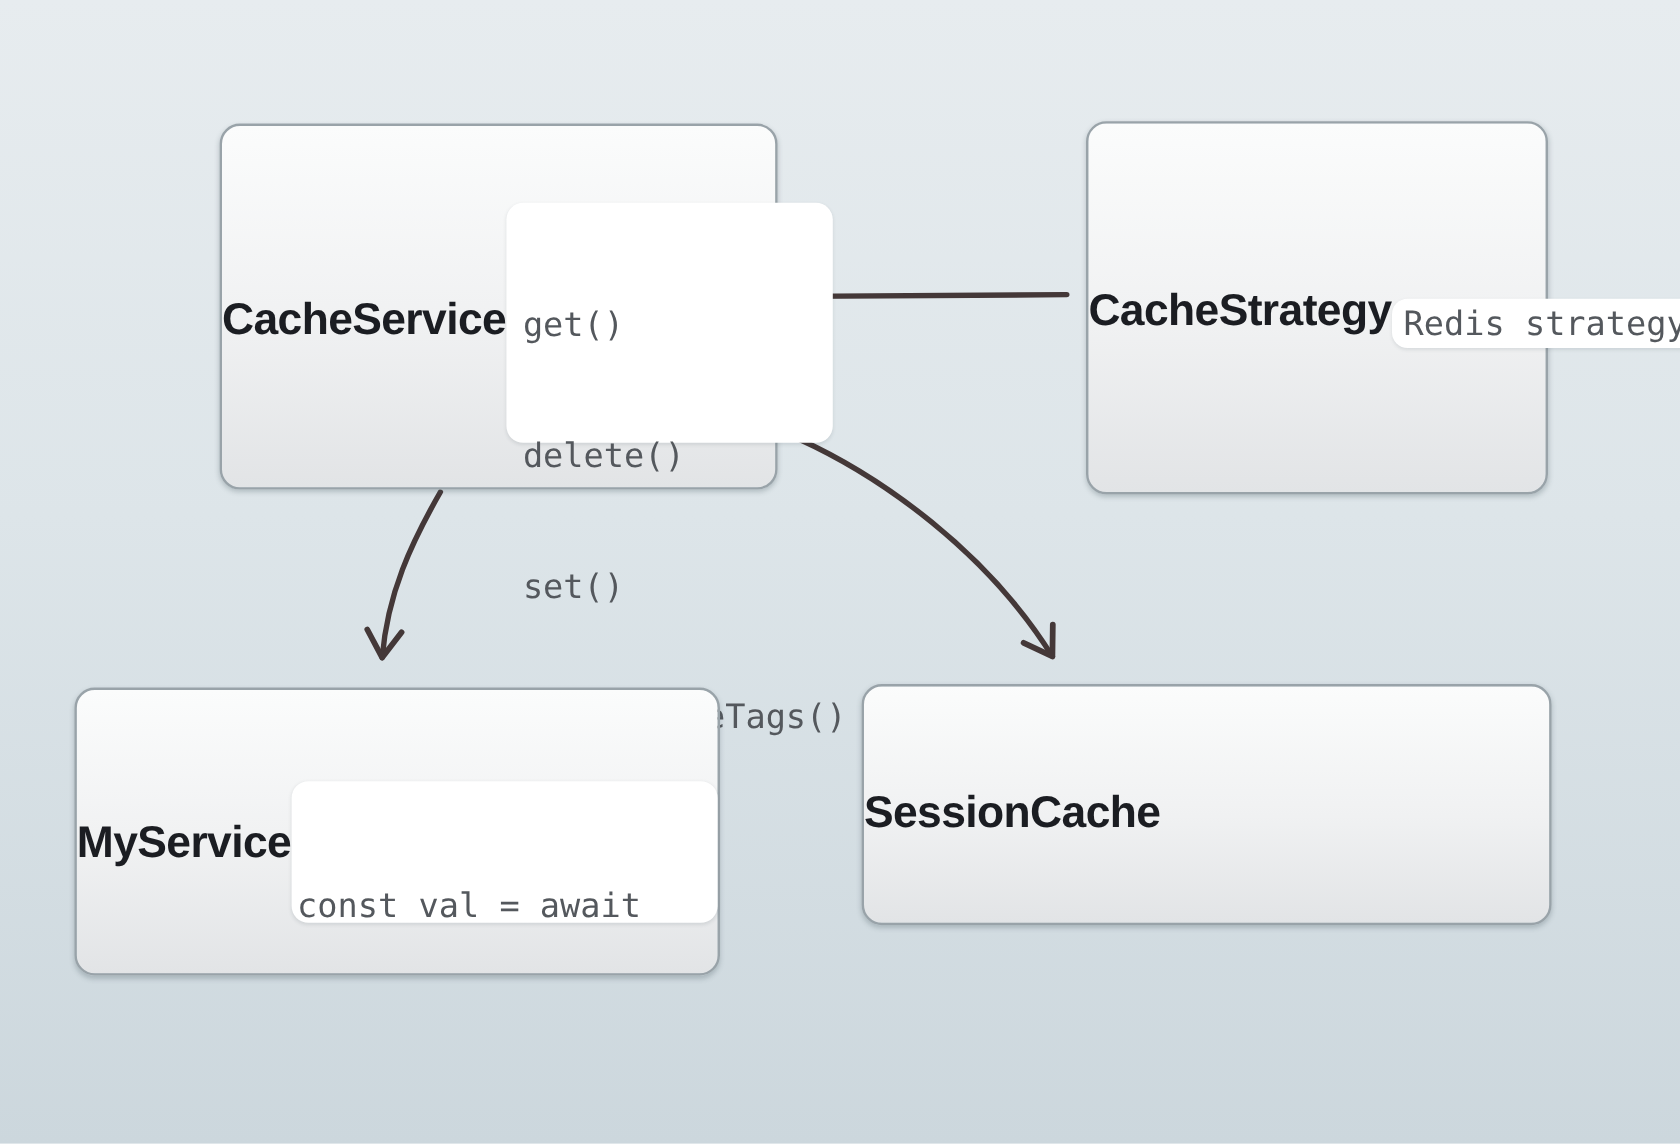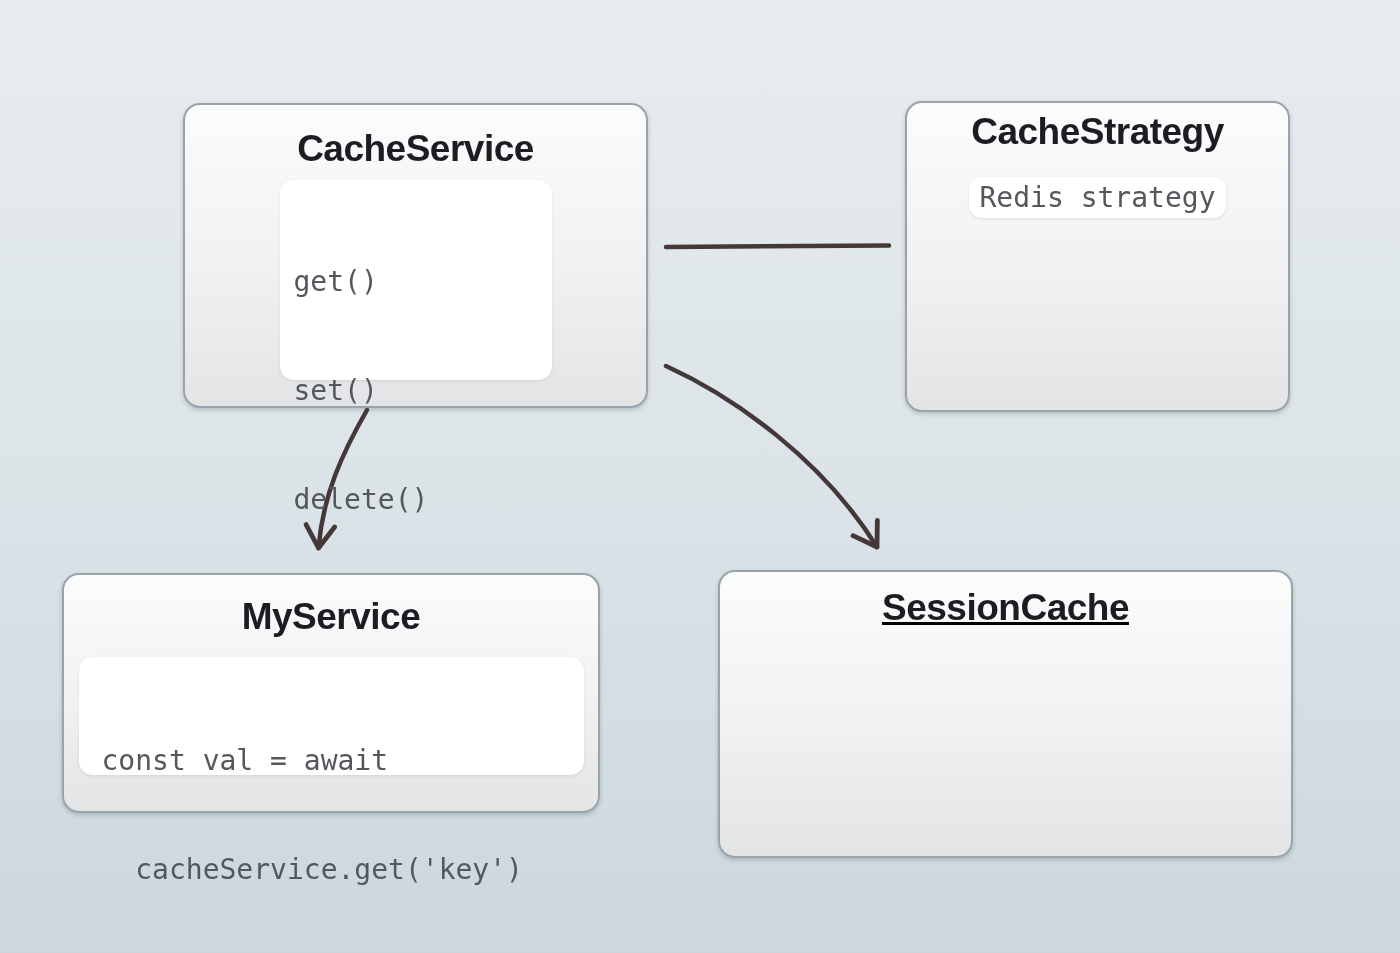--- a/index.html
+++ b/index.html
@@ -20,21 +20,21 @@
     pointer-events: none;
   }
   .node {
     position: absolute;
     box-sizing: border-box;
     border: 2px solid #99a3a9;
     border-radius: 17px;
     background: linear-gradient(180deg, #fbfcfc 0%, #f0f1f2 55%, #e2e4e6 100%);
     box-shadow: 0 2px 4px rgba(70, 85, 95, 0.28);
     display: flex;
-    flex-direction: column;
+    flex-direction: row;
     align-items: center;
   }
   .node-title {
     font-size: 37px;
     font-weight: 700;
     letter-spacing: -0.5px;
     color: #1b1d22;
     line-height: 48px;
     text-align: center;
     white-space: nowrap;
@@ -61,24 +61,24 @@
   .pill {
     background: #ffffff;
     border-radius: 13px;
     box-shadow: 0 1px 3px rgba(60, 70, 80, 0.12);
     padding: 0 10px;
     line-height: 41px;
     white-space: nowrap;
   }
   
   .node-my-service { left: 62px; top: 573px; width: 538px; height: 240px; padding-top: 18px; }
-  .usage-card { margin-top: 16px; width: 505px; height: 118px; padding: 16px 0 16px 23px; }
+  .usage-card { margin-top: 16px; width: 505px; height: 118px; padding: 16px 0 16px 5px; }
   .usage-line { line-height: 43px; }
   
-  .node-session-cache { left: 718px; top: 570px; width: 575px; height: 288px; padding-top: 12px; text-decoration: underline; }
+  .node-session-cache { left: 718px; top: 570px; width: 575px; height: 201px; padding-top: 12px; }
   .strategy-card { margin-top: 19px; width: 513px; height: 68px; padding: 14px 0 14px 15px; }
   .strategy-line { line-height: 40px; }
 </style>
 </head>
 <body>
 
 <div class="canvas">
 
   <svg class="edges" width="1400" height="953" viewBox="0 0 1400 953">
     <defs>
@@ -88,38 +88,37 @@
     </defs>
     <path d="M 666 247 L 889 245.5" fill="none" stroke="#443838" stroke-width="4.5" stroke-linecap="round"></path>
     <path d="M 367 410 C 343 452, 323 494, 318.5 548" fill="none" stroke="#443838" stroke-width="4.5" stroke-linecap="round" marker-end="url(#arrowhead)"></path>
     <path d="M 666 366 C 734 397, 822 459, 877 547" fill="none" stroke="#443838" stroke-width="4.5" stroke-linecap="round" marker-end="url(#arrowhead)"></path>
   </svg>
 
   <div class="node node-cache-service">
     <div class="node-title">CacheService</div>
     <div class="card methods-card code">
       <div class="method-line">get()</div>
+      <div class="method-line">delete()</div>
       <div class="method-line">set()</div>
-      <div class="method-line">delete()</div>
       <div class="method-line">invalidateTags()</div>
     </div>
   </div>
 
   <div class="node node-cache-strategy">
     <div class="node-title">CacheStrategy</div>
     <div class="pill-stack">
       <div class="pill code">Redis strategy</div>
     </div>
   </div>
 
   <div class="node node-my-service">
     <div class="node-title">MyService</div>
     <div class="card usage-card code">
       <div class="usage-line">const val = await</div>
-      <div class="usage-line">  cacheService.get('key')</div>
     </div>
   </div>
 
   <div class="node node-session-cache">
     <div class="node-title">SessionCache</div>
   </div>
 
 </div>
 
 </body></html>

